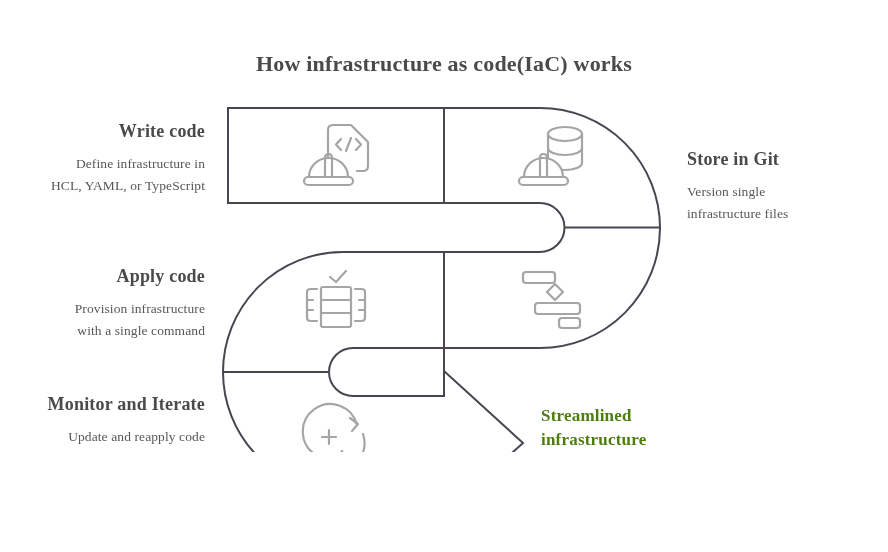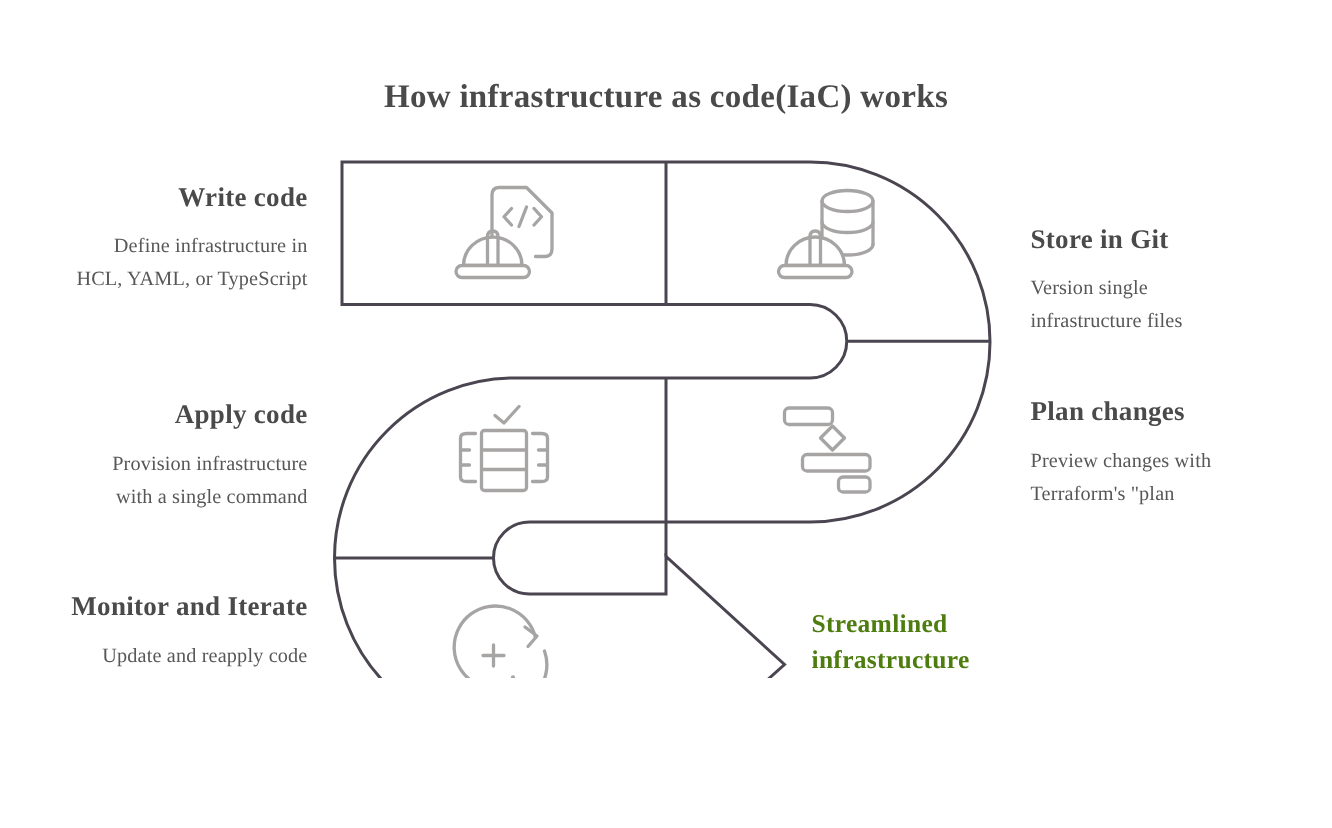--- a/index.html
+++ b/index.html
@@ -122,25 +122,20 @@
     <div class="desc">Version single
 infrastructure files</div>
   </div>
 
   <div class="step step-apply align-right">
     <div class="heading">Apply code</div>
     <div class="desc">Provision infrastructure
 with a single command</div>
   </div>
 
-  <div class="step step-plan align-left">
-    <div class="heading">Plan changes</div>
-    <div class="desc">Preview changes with
-Terraform's "plan</div>
-  </div>
 
   <div class="step step-monitor align-right">
     <div class="heading">Monitor and Iterate</div>
     <div class="desc">Update and reapply code
 for continuous
 improvement</div>
   </div>
 
   <div class="result">Streamlined
 infrastructure

